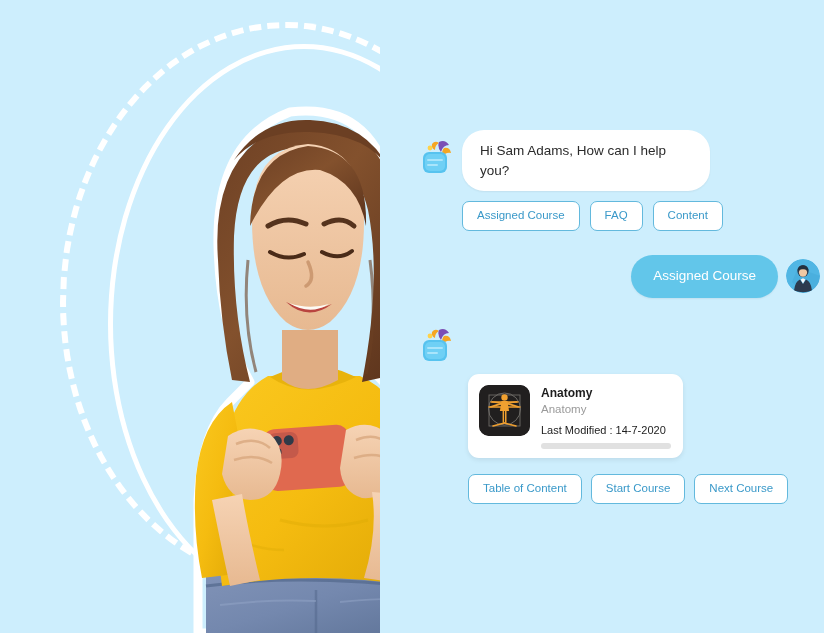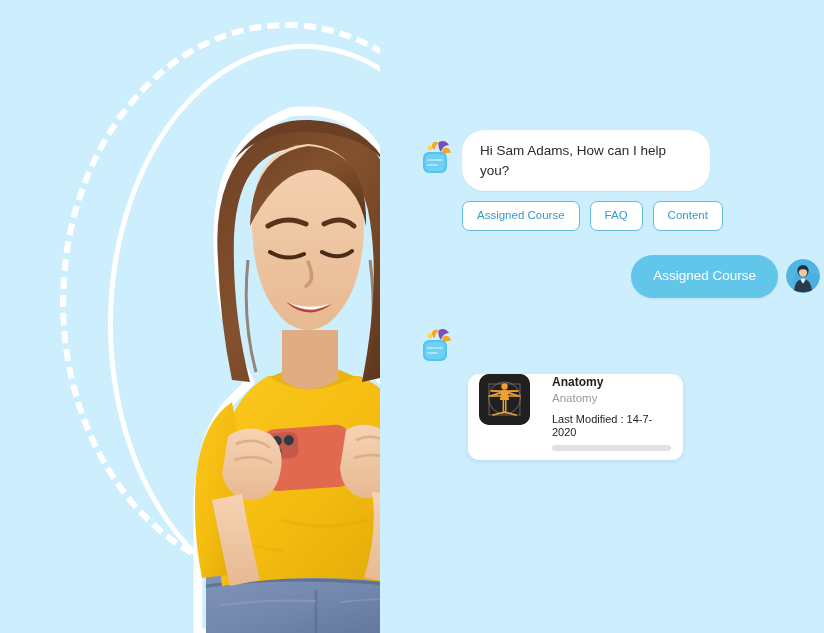--- a/index.html
+++ b/index.html
@@ -83,23 +83,23 @@
     line-height:1;
   }
   .chips.lower{margin-left:48px;gap:9px;}
 
   
   .course-card{
     background:#ffffff;
     border-radius:11px;
     margin:10px 0 0 48px;
     width:192px;
-    padding:0 12px 9px 11px;
+    padding:11px 12px 9px 11px;
     display:flex;
-    gap:22px;
+    gap:11px;
     box-shadow:0 2px 5px rgba(0,0,0,.08);
   }
   .course-thumb{width:51px;height:51px;flex:0 0 auto;border-radius:10px;background:#211f1f;overflow:hidden;}
   .course-thumb svg{display:block;}
   .course-meta{flex:1 1 auto;min-width:0;padding-top:1px;}
   .course-title{font-size:12px;font-weight:bold;color:#1d1d1d;line-height:1.25;}
   .course-sub{font-size:11.5px;color:#9a9a9a;line-height:1.35;margin-top:1px;}
   .course-date{font-size:11px;color:#1d1d1d;margin-top:7px;line-height:1.2;}
   .progress-track{margin-top:6px;height:6px;border-radius:3px;background:#e1e1e1;width:100%;}
   .progress-fill{height:100%;border-radius:3px;background:#e1e1e1;}
@@ -291,15 +291,20 @@
       <div class="course-meta">
         <div class="course-title">Anatomy</div>
         <div class="course-sub">Anatomy</div>
         <div class="course-date">Last Modified : 14-7-2020</div>
         <div class="progress-track">
           <div class="progress-fill" style="width: 0%;"></div>
         </div>
       </div>
     </div>
 
+    <div class="chips lower" style="margin-top:16px;">
+      <div class="chip">Table of Content</div>
+      <div class="chip">Start Course</div>
+      <div class="chip">Next Course</div>
+    </div>
 
   </div>
 </div>
 
 </body></html>

